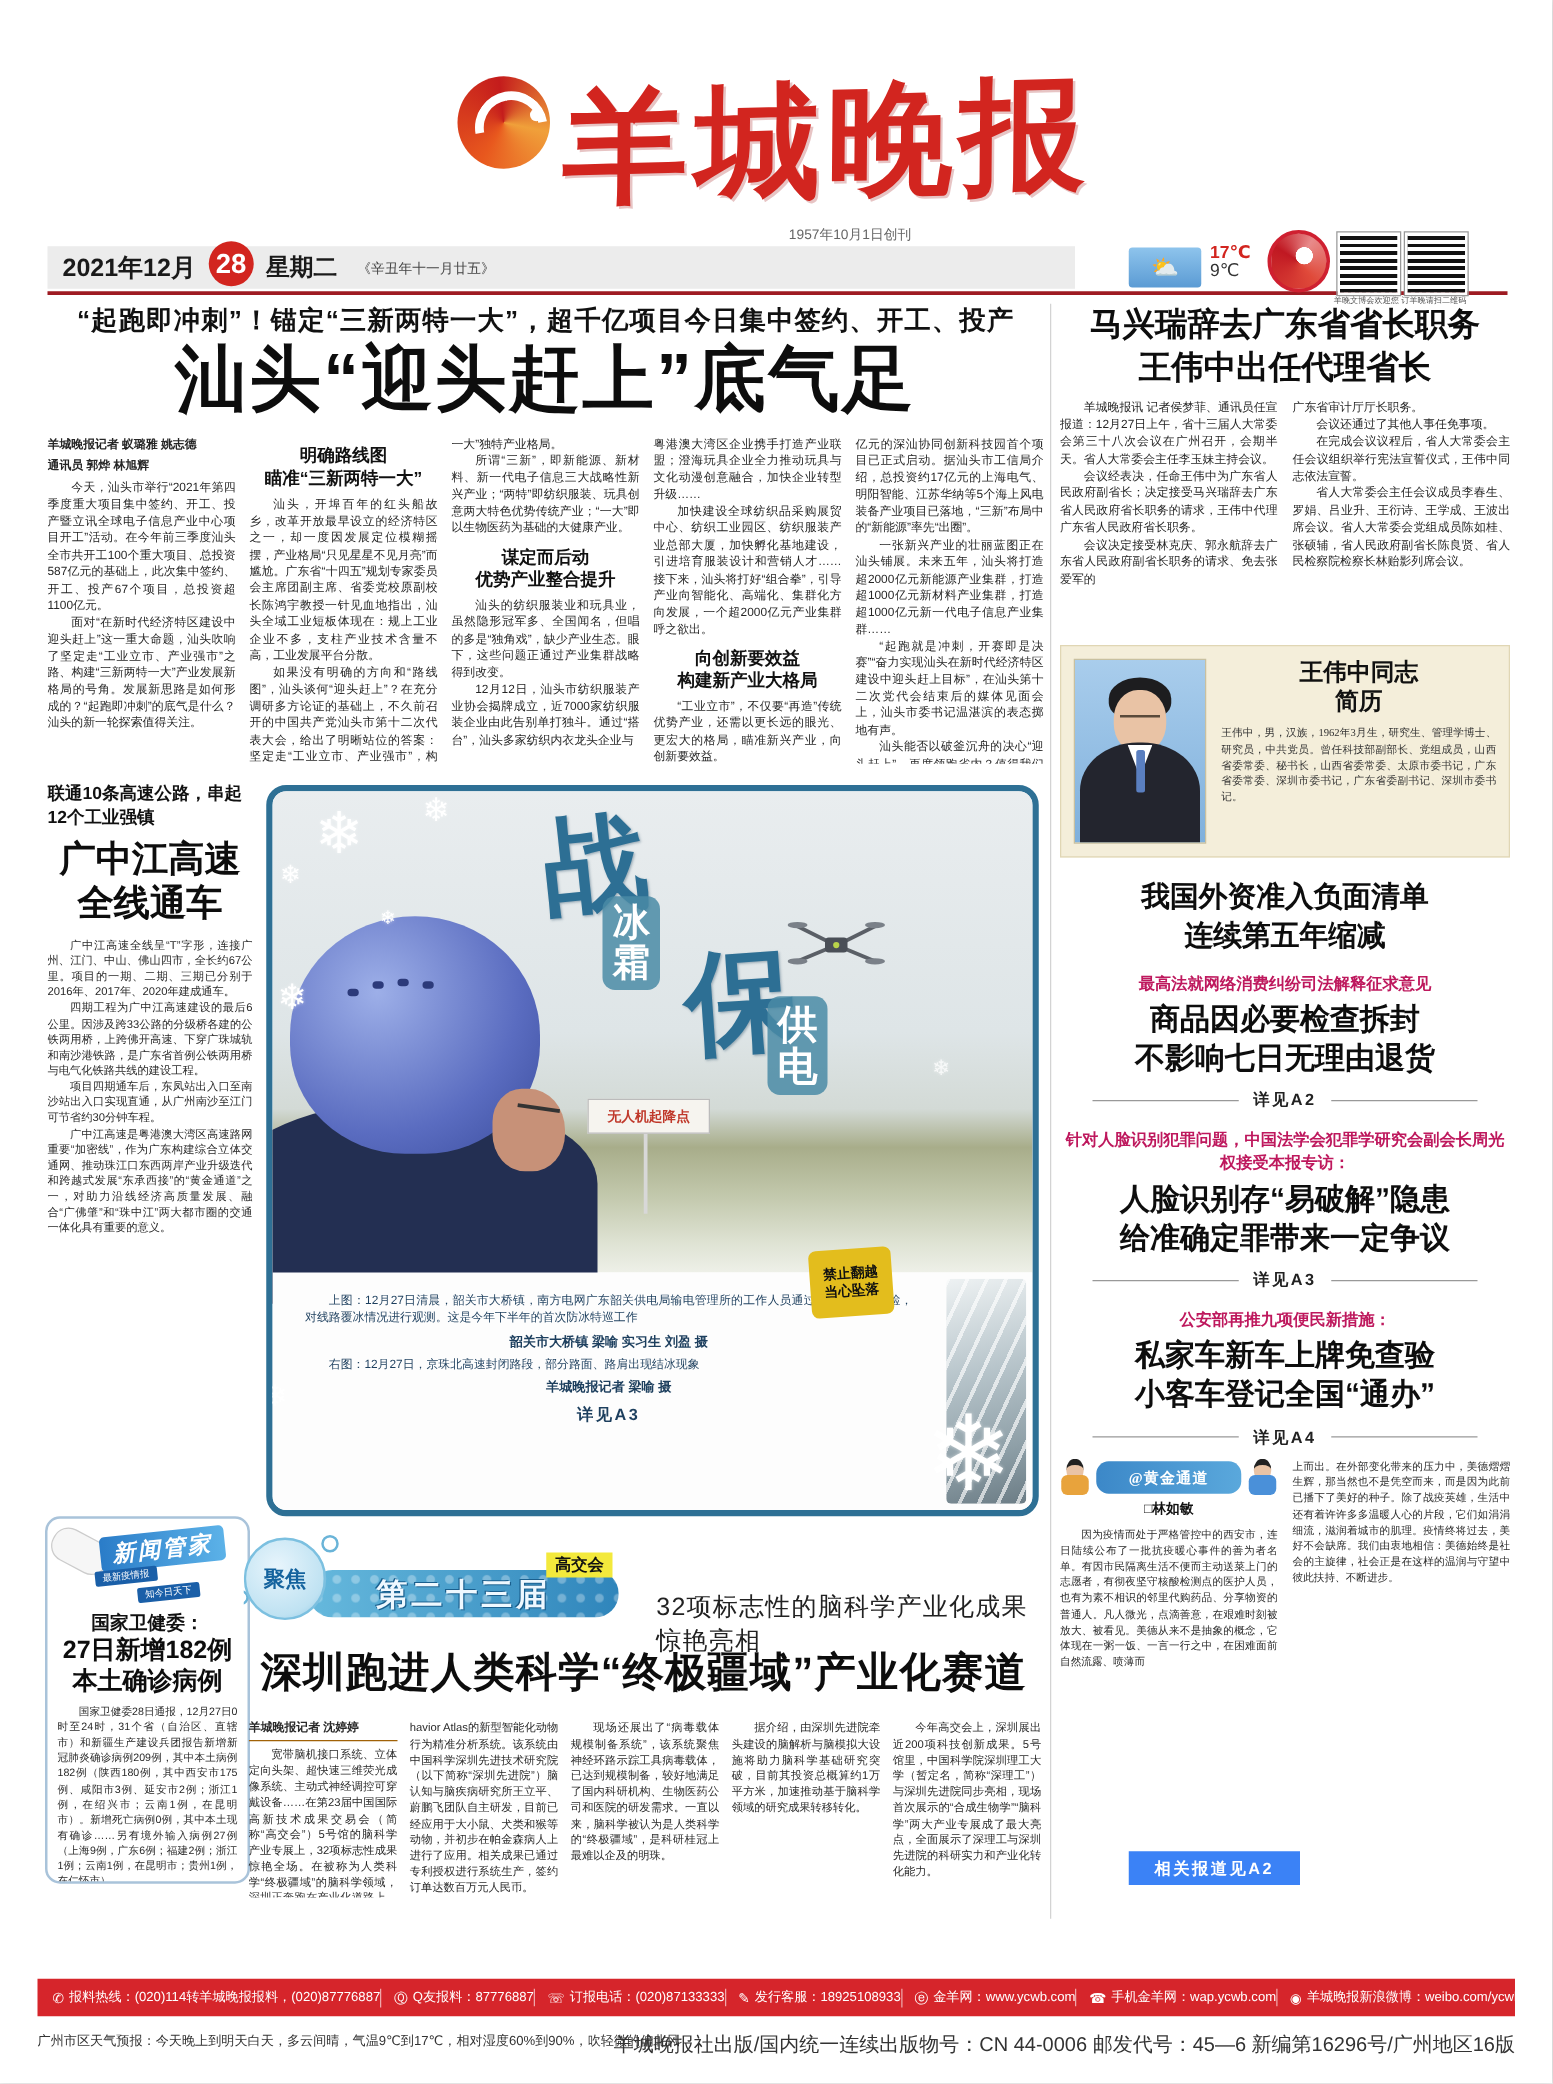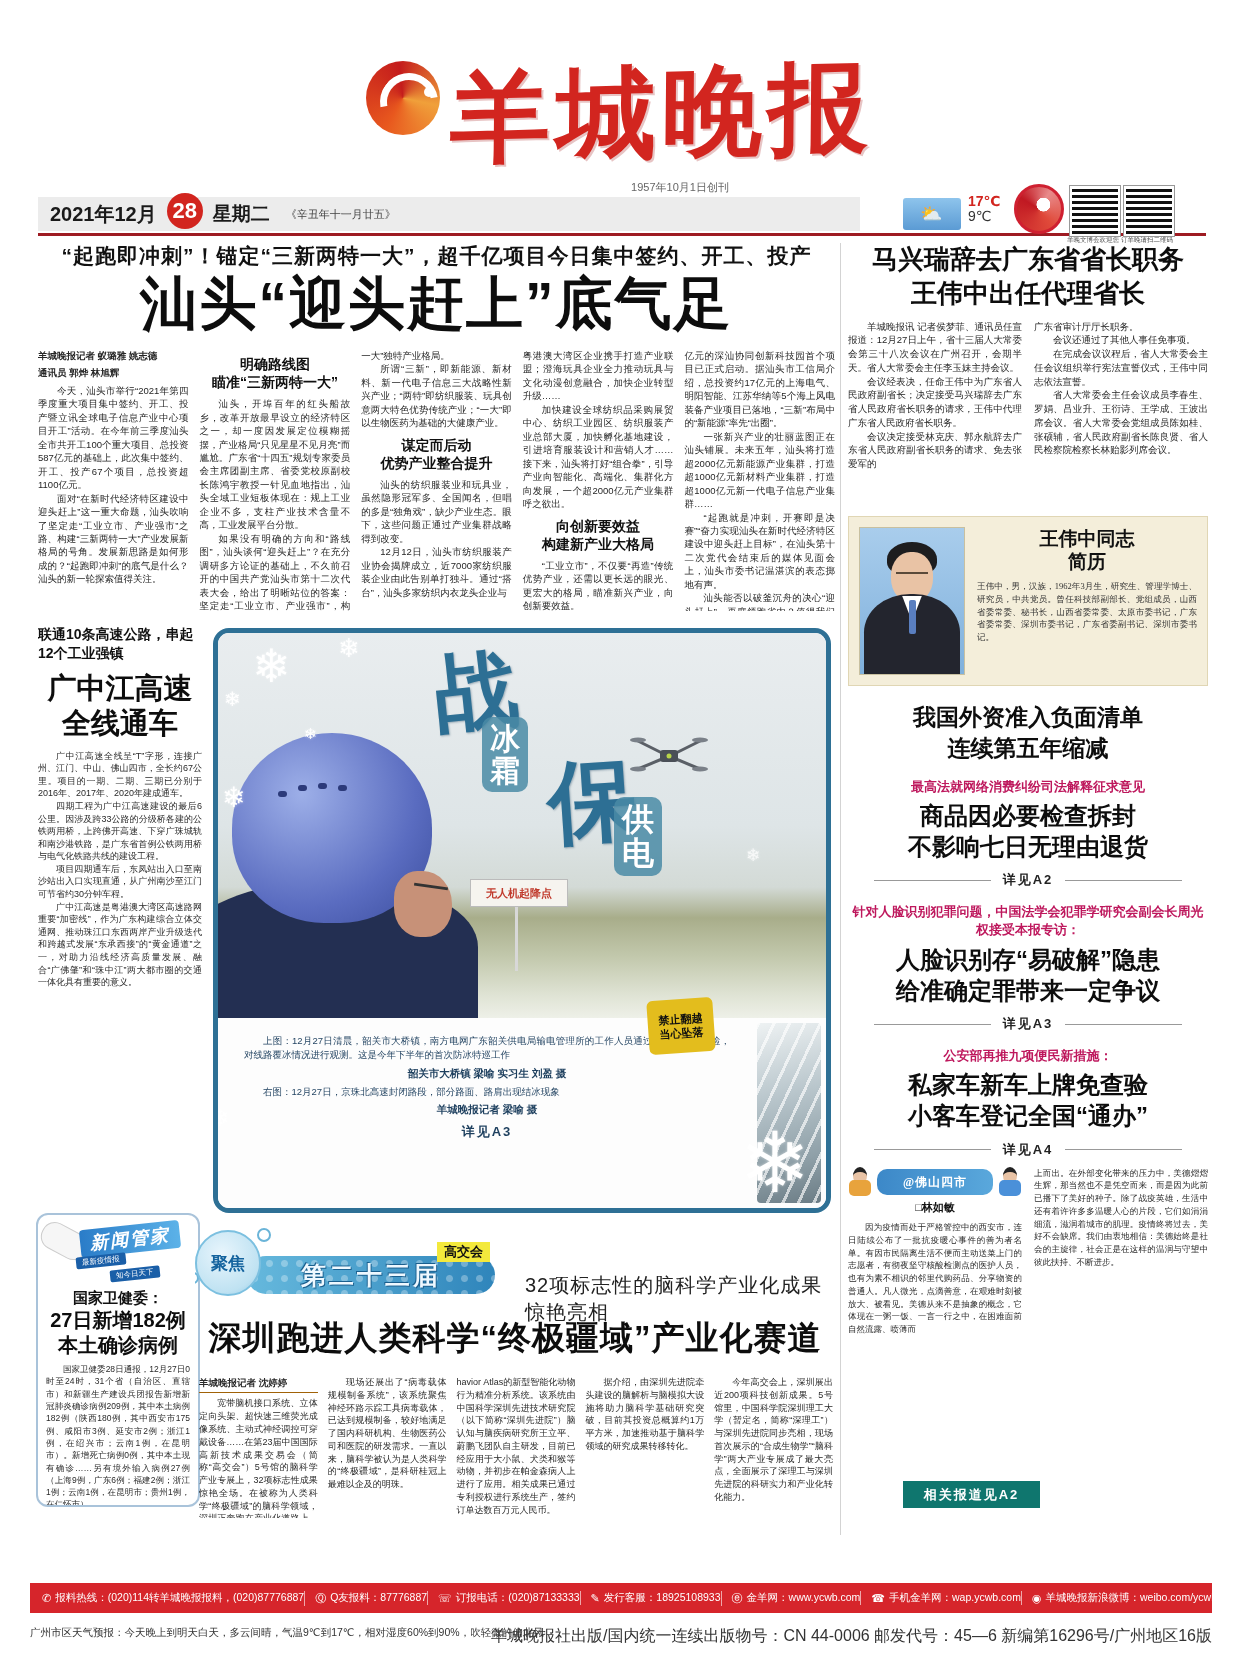--- a/index.html
+++ b/index.html
@@ -89,21 +89,21 @@
      radial-gradient(circle,rgba(255,255,255,.30) 3px,transparent 4px),
      linear-gradient(90deg,#66b9dd,#2f85bb);background-size:15px 15px,100% 100%;
      display:flex;align-items:center;justify-content:center;font-size:25px;font-weight:bold;color:#eef8ff;letter-spacing:3px;text-shadow:1px 1px 0 #1a5f8e,-1px -1px 0 #1a5f8e;}
   .session-tag{position:absolute;left:242px;top:14px;background:#f3e93c;color:#111;font-weight:bold;font-size:13px;padding:1px 7px;z-index:3;}
   .bs-kicker{position:absolute;left:330px;top:44px;font-size:20px;color:#222;letter-spacing:1px;}
   .bs-headline{position:absolute;left:0;top:88px;width:640px;text-align:center;font-size:33px;font-weight:bold;color:#0d0d0d;letter-spacing:1px;}
   .bs-cols{position:absolute;left:4px;top:148px;width:634px;height:142px;display:flex;gap:10px;overflow:hidden;}
   .bs-col{flex:1;font-size:9px;line-height:1.42;text-align:justify;color:#2a2a2a;}
   .bs-col p{margin:0;text-indent:2em;}
   .bs-byline{font-weight:bold;font-size:9.5px;text-indent:0 !important;border-bottom:1px solid #a16207;padding-bottom:3px;margin-bottom:4px !important;}
-  .related-box{left:903px;top:1481px;width:137px;height:27px;background:#0f766e;color:#fff;font-size:13px;font-weight:bold;display:flex;align-items:center;justify-content:center;letter-spacing:2px;}
+  .related-box{left:903px;top:1481px;width:137px;height:27px;background:#3b82f6;color:#fff;font-size:13px;font-weight:bold;display:flex;align-items:center;justify-content:center;letter-spacing:2px;}
   
   .right-rail{left:848px;top:243px;width:360px;height:1280px;overflow:hidden;}
   .rr-mh{font-size:26px;font-weight:bold;text-align:center;line-height:1.3;color:#0d0d0d;}
   .rr-body{display:flex;gap:12px;margin-top:9px;height:188px;overflow:hidden;}
   .rr-bcol{flex:1;font-size:9.5px;line-height:1.45;text-align:justify;color:#262626;}
   .rr-bcol p{margin:0;text-indent:2em;}
   .resume-box{margin-top:8px;background:#f4eeda;border:1px solid #e0d6b4;padding:10px;display:flex;gap:12px;height:148px;box-sizing:content-box;}
   .portrait{width:104px;height:146px;flex:none;background:linear-gradient(180deg,#a9cdec,#7fb0dc);position:relative;overflow:hidden;border:1px solid #c8c0a0;}
   .p-hair{position:absolute;left:27px;top:14px;width:50px;height:34px;background:#1d1d1f;border-radius:50% 50% 40% 40%;}
   .p-face{position:absolute;left:31px;top:24px;width:42px;height:50px;background:#e9c3a5;border-radius:46%;}
@@ -305,24 +305,24 @@
     <div class="session-band">第二十三届</div>
     <div class="session-tag">高交会</div>
     <div class="bs-kicker">32项标志性的脑科学产业化成果惊艳亮相</div>
     <div class="bs-headline">深圳跑进人类科学“终极疆域”产业化赛道</div>
     <div class="bs-cols">
       <div class="bs-col">
         <p class="bs-byline">羊城晚报记者 沈婷婷</p>
         <p>宽带脑机接口系统、立体定向头架、超快速三维荧光成像系统、主动式神经调控可穿戴设备……在第23届中国国际高新技术成果交易会（简称“高交会”）5号馆的脑科学产业专展上，32项标志性成果惊艳全场。在被称为人类科学“终极疆域”的脑科学领域，深圳正奔跑在产业化道路上。追踪识别动物身体的多个部位，读取动物的三维姿态序列，让计算机“看清”动物行为……这是一台名为Be-</p>
       </div>
       <div class="bs-col">
+          <p style="text-indent:0">havior Atlas的新型智能化动物行为精准分析系统。该系统由中国科学深圳先进技术研究院（以下简称“深圳先进院”）脑认知与脑疾病研究所王立平、蔚鹏飞团队自主研发，目前已经应用于大小鼠、犬类和猴等动物，并初步在帕金森病人上进行了应用。相关成果已通过专利授权进行系统生产，签约订单达数百万元人民币。</p>
+        </div>
+      <div class="bs-col">
           <p>现场还展出了“病毒载体规模制备系统”，该系统聚焦神经环路示踪工具病毒载体，已达到规模制备，较好地满足了国内科研机构、生物医药公司和医院的研发需求。一直以来，脑科学被认为是人类科学的“终极疆域”，是科研桂冠上最难以企及的明珠。</p>
-        </div>
-      <div class="bs-col">
-          <p style="text-indent:0">havior Atlas的新型智能化动物行为精准分析系统。该系统由中国科学深圳先进技术研究院（以下简称“深圳先进院”）脑认知与脑疾病研究所王立平、蔚鹏飞团队自主研发，目前已经应用于大小鼠、犬类和猴等动物，并初步在帕金森病人上进行了应用。相关成果已通过专利授权进行系统生产，签约订单达数百万元人民币。</p>
         </div>
       <div class="bs-col">
           <p>据介绍，由深圳先进院牵头建设的脑解析与脑模拟大设施将助力脑科学基础研究突破，目前其投资总概算约1万平方米，加速推动基于脑科学领域的研究成果转移转化。</p>
         </div>
       <div class="bs-col">
           <p>今年高交会上，深圳展出近200项科技创新成果。5号馆里，中国科学院深圳理工大学（暂定名，简称“深理工”）与深圳先进院同步亮相，现场首次展示的“合成生物学”“脑科学”两大产业专展成了最大亮点，全面展示了深理工与深圳先进院的科研实力和产业化转化能力。</p>
         </div>
     </div>
   </div>
   <div class="abs related-box">相关报道见A2</div>
@@ -396,21 +396,21 @@
         <div class="ln"></div>
     </div>
 
     <div class="essay-area">
       <div class="essay-col">
         <div class="badge-row">
           <div class="fig fig1">
               <div class="head"></div>
               <div class="bodyb"></div>
             </div>
-          <div class="talk-pill">@佛山四市</div>
+          <div class="talk-pill">@黄金通道</div>
           <div class="fig fig2">
               <div class="head"></div>
               <div class="bodyb"></div>
             </div>
         </div>
         <div class="essay-author">□林如敏</div>
         <p>因为疫情而处于严格管控中的西安市，连日陆续公布了一批抗疫暖心事件的善为者名单。有因市民隔离生活不便而主动送菜上门的志愿者，有彻夜坚守核酸检测点的医护人员，也有为素不相识的邻里代购药品、分享物资的普通人。凡人微光，点滴善意，在艰难时刻被放大、被看见。美德从来不是抽象的概念，它体现在一粥一饭、一言一行之中，在困难面前自然流露、喷薄而</p>
       </div>
       <div class="essay-col">
         <p style="text-indent:0">上而出。在外部变化带来的压力中，美德熠熠生辉，那当然也不是凭空而来，而是因为此前已播下了美好的种子。除了战疫英雄，生活中还有着许许多多温暖人心的片段，它们如涓涓细流，滋润着城市的肌理。疫情终将过去，美好不会缺席。我们由衷地相信：美德始终是社会的主旋律，社会正是在这样的温润与守望中彼此扶持、不断进步。</p>

